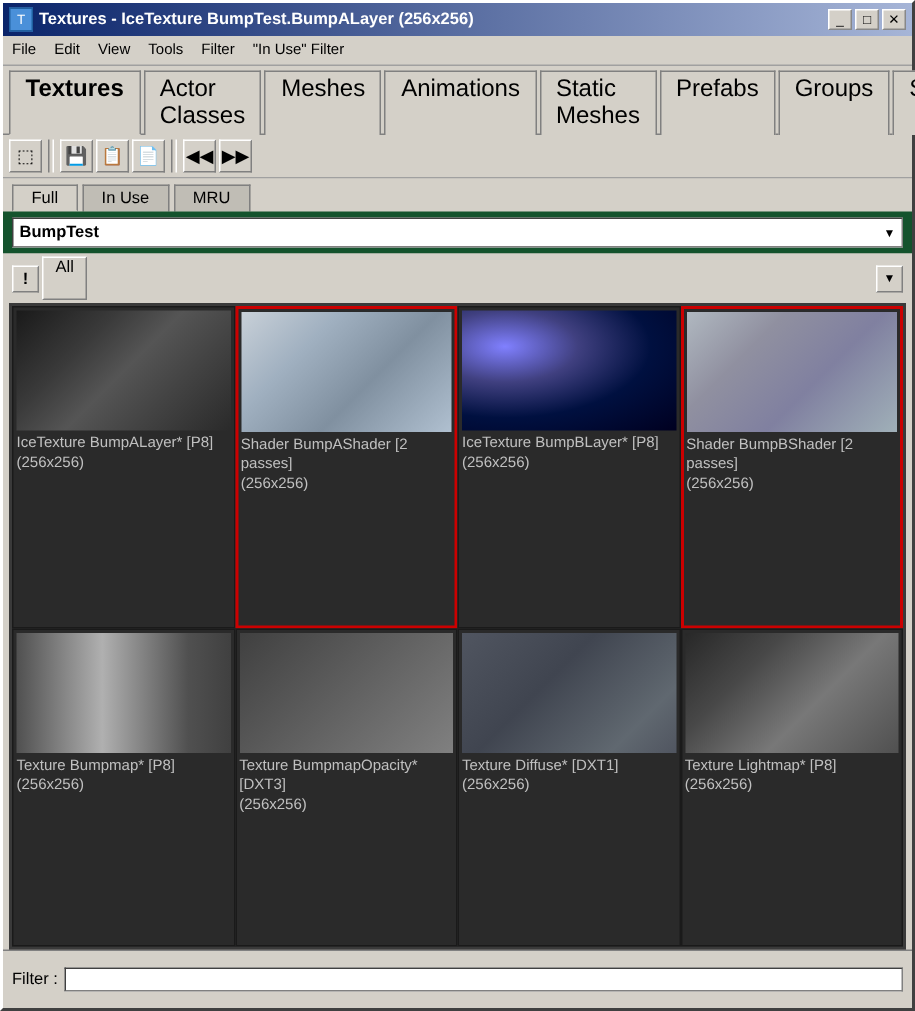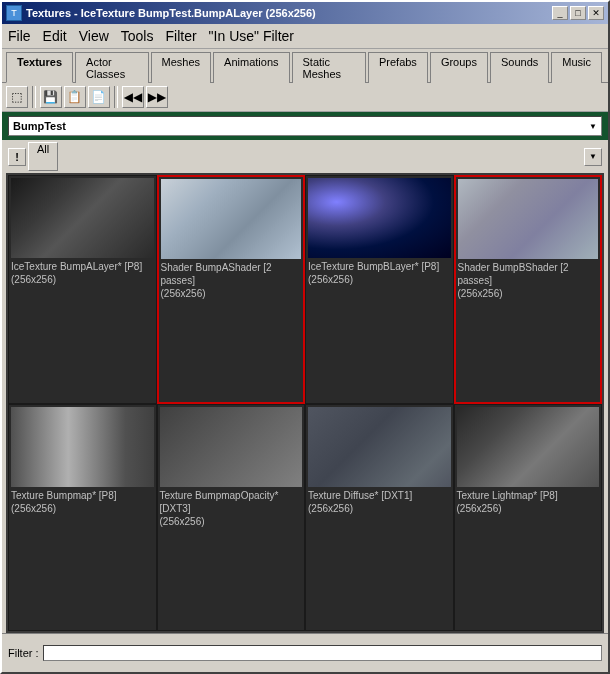--- a/index.html
+++ b/index.html
@@ -75,34 +75,34 @@
     .title-btn.close { background: #d4d0c8; }
     .menu-bar {
       display: flex;
       background: #d4d0c8;
       padding: 2px 0;
       border-bottom: 1px solid #a0a0a0;
       flex-shrink: 0;
     }
     .menu-item {
       padding: 2px 6px;
-      font-size: 14px;
+      font-size: 10px;
       cursor: pointer;
       color: #000;
     }
     .tab-bar {
       display: flex;
       background: #d4d0c8;
       padding: 2px 4px 0 4px;
       border-bottom: 1px solid #808080;
       flex-shrink: 0;
     }
     .tab {
       padding: 3px 10px;
-      font-size: 11px;
+      font-size: 16px;
       cursor: pointer;
       background: #d4d0c8;
       border: 1px solid #808080;
       border-bottom: none;
       margin-right: 2px;
       color: #000;
       position: relative;
       top: 1px;
     }
     .tab.active {
@@ -376,20 +376,25 @@
     <div class="toolbar-btn">⬚</div>
     <div class="toolbar-separator"></div>
     <div class="toolbar-btn">💾</div>
     <div class="toolbar-btn">📋</div>
     <div class="toolbar-btn">📄</div>
     <div class="toolbar-separator"></div>
     <div class="toolbar-btn">◀◀</div>
     <div class="toolbar-btn">▶▶</div>
   </div>
 
+  <div class="subtab-bar">
+    <div class="subtab active">Full</div>
+    <div class="subtab">In Use</div>
+    <div class="subtab">MRU</div>
+  </div>
 
   <div class="dropdown-row">
     <div class="dropdown">
       <span>BumpTest</span>
       <span class="dropdown-arrow">▼</span>
     </div>
   </div>
 
   <div class="filter-btn-row">
     <div class="filter-exclaim">!</div>

